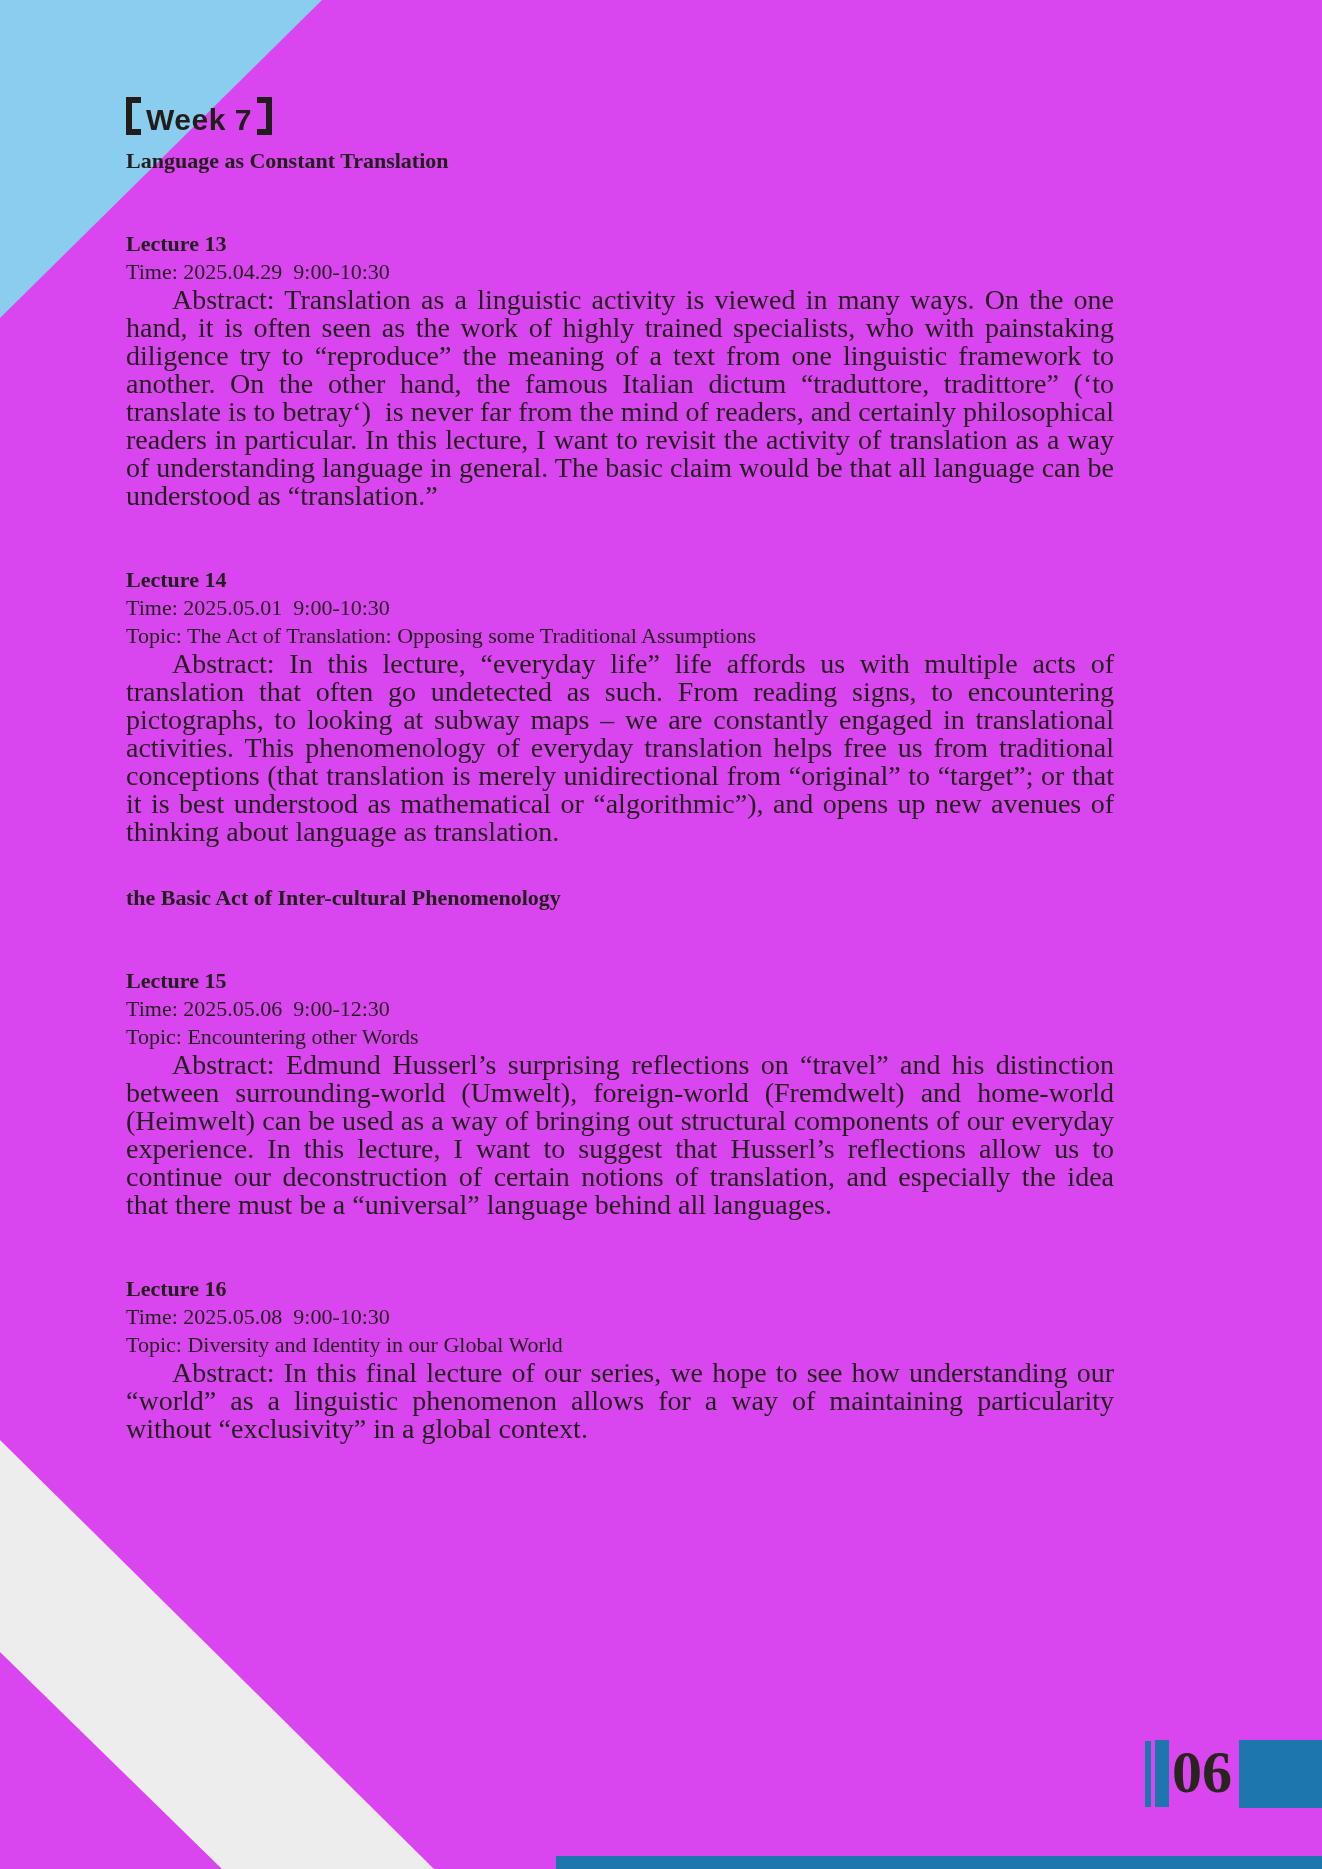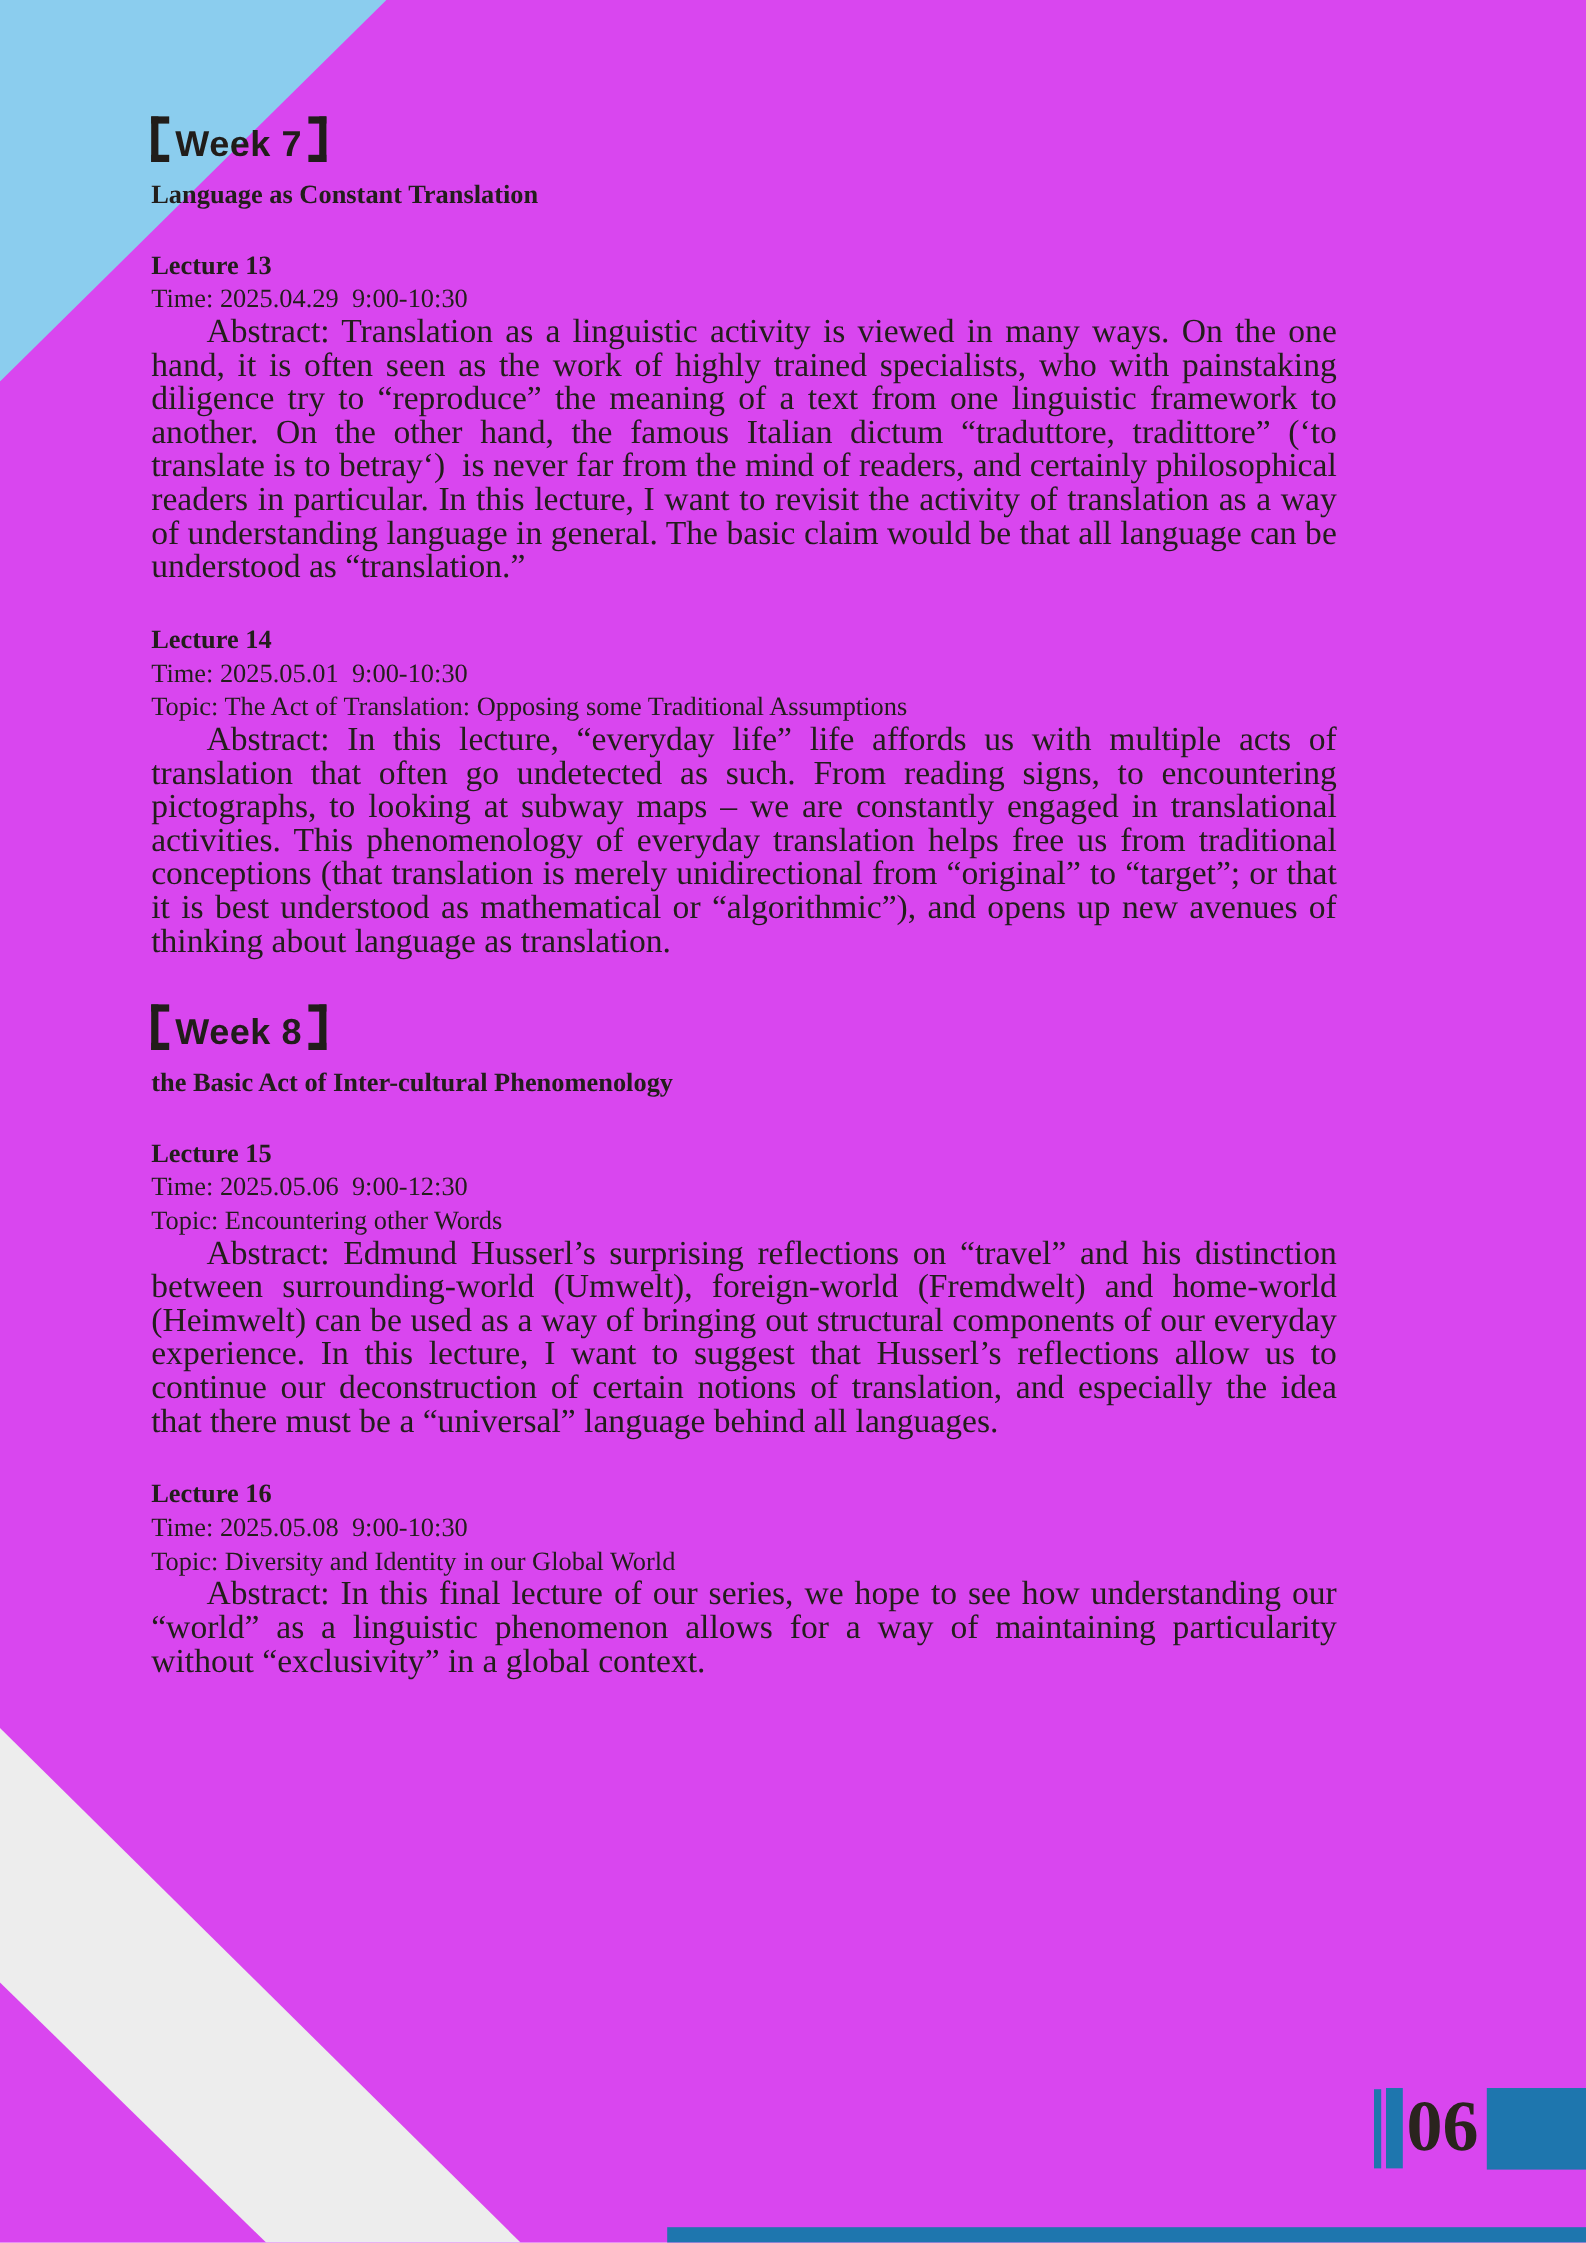--- a/index.html
+++ b/index.html
@@ -45,21 +45,21 @@
     border:6px solid #211d1a;
     vertical-align:-5px;
     box-sizing:content-box;
   }
   .lb{border-right:none; margin-right:5px;}
   .rb{border-left:none; margin-left:5px;}
   .week-subtitle{
     margin:8px 0 0 0;
     font-size:22px; line-height:27px; font-weight:700;
   }
-  .lecture{margin-top:32px;}
+  .lecture{margin-top:56px;}
   .lecture-title{
     margin:0; font-size:22px; line-height:28px; font-weight:700;
   }
   .meta{
     margin:0; font-size:22px; line-height:28px; white-space:pre-wrap;
   }
   .abstract{
     margin:0; font-size:28px; line-height:28px;
     text-align:justify; text-indent:46px; white-space:pre-wrap;
   }
@@ -103,21 +103,20 @@
 
       <article class="lecture">
         <h3 class="lecture-title">Lecture 14</h3>
         <p class="meta">Time: 2025.05.01  9:00-10:30</p>
         <p class="meta">Topic: The Act of Translation: Opposing some Traditional Assumptions</p>
         <p class="abstract">Abstract: In this lecture, “everyday life” life affords us with multiple acts of translation that often go undetected as such. From reading signs, to encountering pictographs, to looking at subway maps – we are constantly engaged in translational activities. This phenomenology of everyday translation helps free us from traditional conceptions (that translation is merely unidirectional from “original” to “target”; or that it is best understood as mathematical or “algorithmic”), and opens up new avenues of thinking about language as translation.</p>
       </article>
     </section>
 
     <section class="week">
-      <h1 class="week-heading"><span class="lb"></span><span>Week 8</span><span class="rb"></span></h1>
       <h2 class="week-subtitle">the Basic Act of Inter-cultural Phenomenology</h2>
 
       <article class="lecture">
         <h3 class="lecture-title">Lecture 15</h3>
         <p class="meta">Time: 2025.05.06  9:00-12:30</p>
         <p class="meta">Topic: Encountering other Words</p>
         <p class="abstract">Abstract: Edmund Husserl’s surprising reflections on “travel” and his distinction between surrounding-world (Umwelt), foreign-world (Fremdwelt) and home-world (Heimwelt) can be used as a way of bringing out structural components of our everyday experience. In this lecture, I want to suggest that Husserl’s reflections allow us to continue our deconstruction of certain notions of translation, and especially the idea that there must be a “universal” language behind all languages.</p>
       </article>
 
       <article class="lecture">

